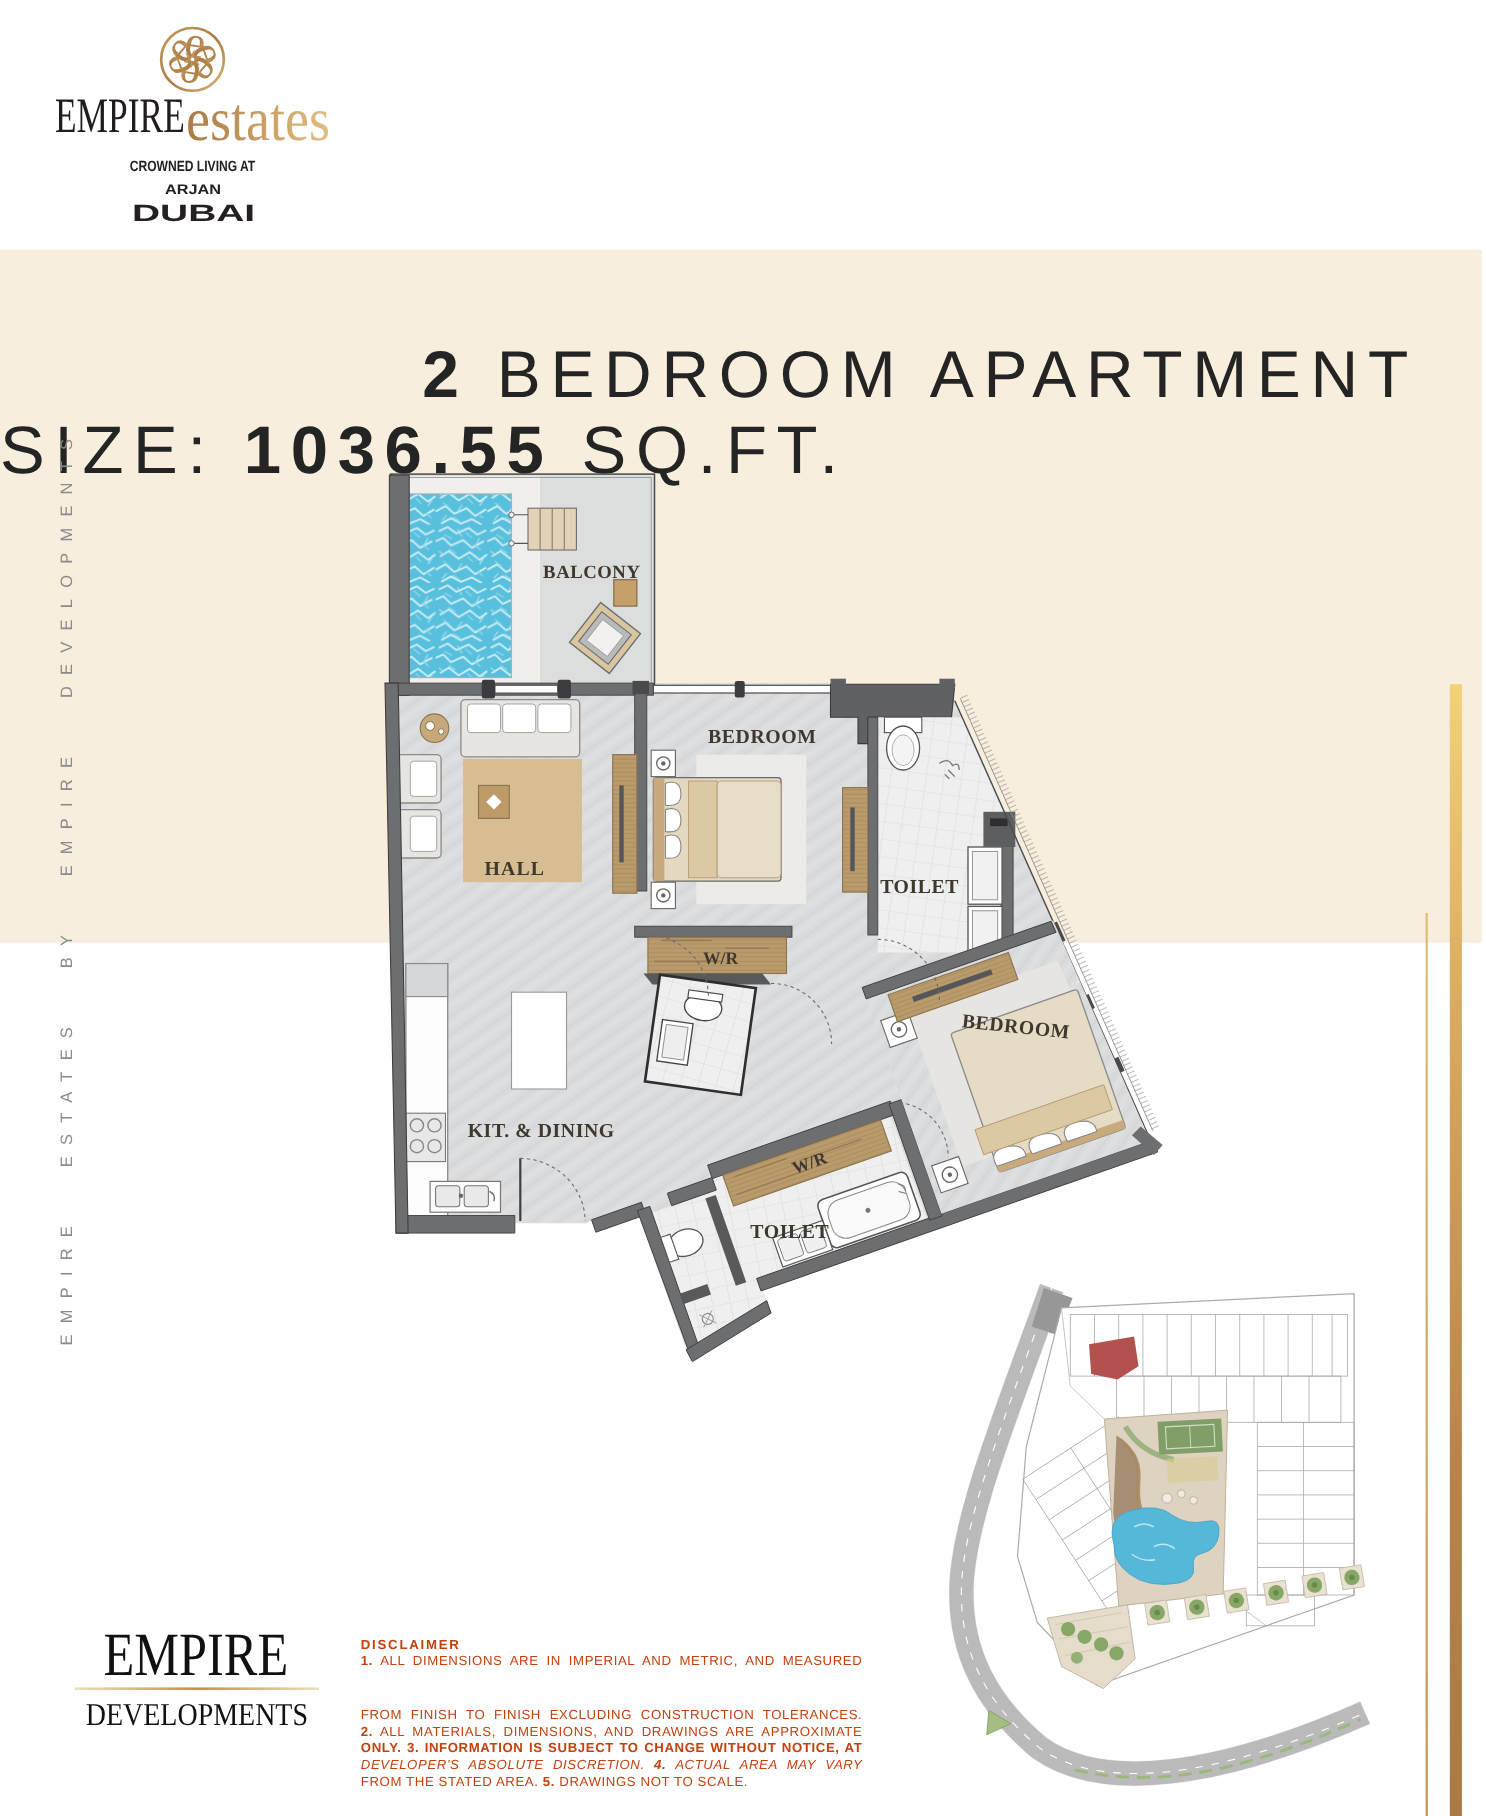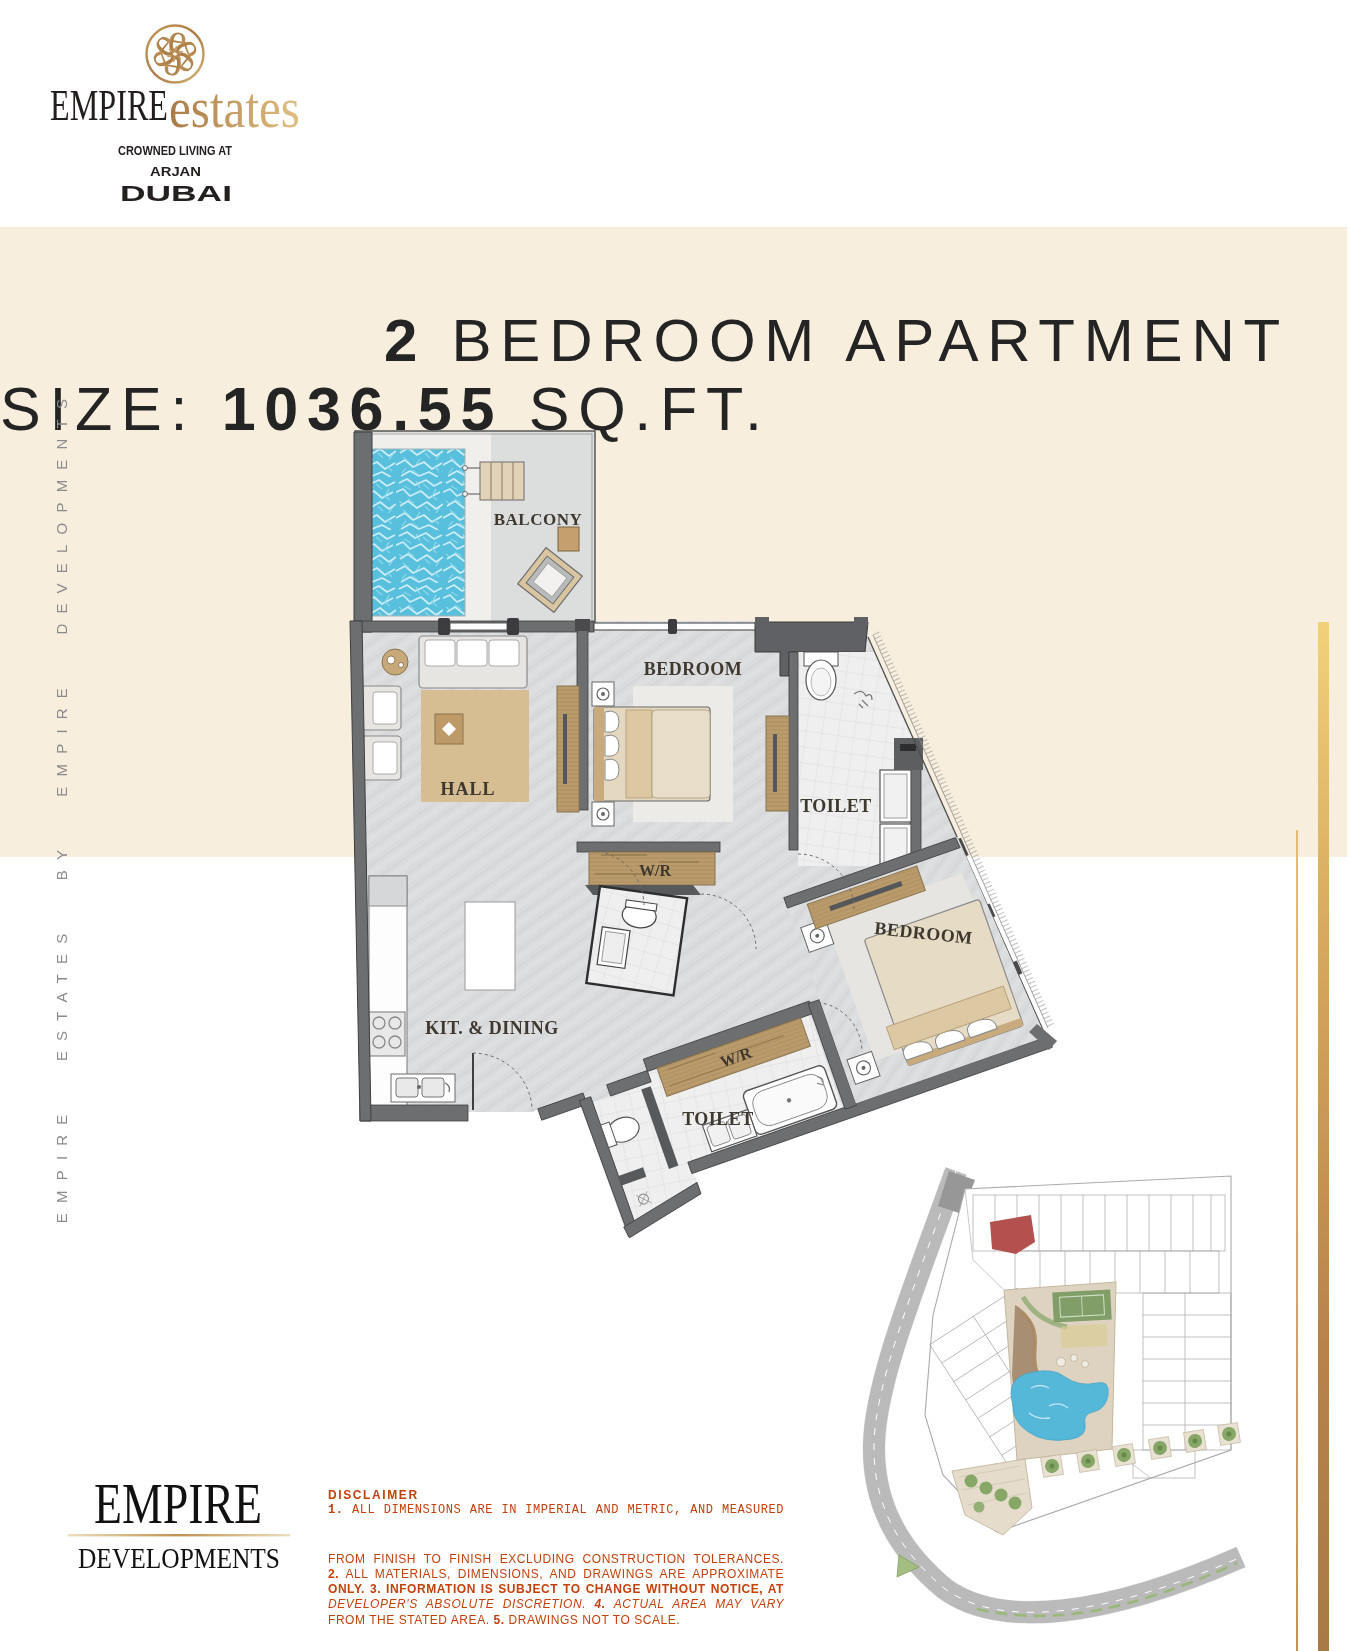--- a/index.html
+++ b/index.html
@@ -459,19 +459,19 @@
     <stop offset="0" stop-color="#ecdfbc"></stop>
       <stop offset="0.5" stop-color="#c09252"></stop>
       <stop offset="1" stop-color="#ecdfbc"></stop>
   </linearGradient>
 
   <text x="38" y="98" font-family="'Liberation Serif',serif" font-size="29" fill="#111111" textLength="202" lengthAdjust="spacingAndGlyphs">DEVELOPMENTS</text>
 </svg>
 
 <div class="abs" style="left:328px;top:1488px;width:456px;font-size:12px;line-height:15.1px;color:#c2410c;letter-spacing:0.55px;">
   <div style="font-weight:bold;letter-spacing:1.6px;">DISCLAIMER</div>
-  <div style="text-align:justify;text-align-last:justify;font-family:Liberation Mono, monospace;"><b>1.</b> ALL DIMENSIONS ARE IN IMPERIAL AND METRIC, AND MEASURED</div>
+  <div style="text-align:justify;text-align-last:justify;"><b>1.</b> ALL DIMENSIONS ARE IN IMPERIAL AND METRIC, AND MEASURED</div>
   <div style="text-align:justify;text-align-last:justify;margin-top:34px;">FROM FINISH TO FINISH EXCLUDING CONSTRUCTION TOLERANCES.</div>
   <div style="text-align:justify;text-align-last:justify;"><b>2.</b> ALL MATERIALS, DIMENSIONS, AND DRAWINGS ARE APPROXIMATE</div>
   <div style="text-align:justify;text-align-last:justify;font-weight:bold;">ONLY. <b>3.</b> INFORMATION IS SUBJECT TO CHANGE WITHOUT NOTICE, AT</div>
   <div style="text-align:justify;text-align-last:justify;font-style:italic;">DEVELOPER'S ABSOLUTE DISCRETION. <b>4.</b> ACTUAL AREA MAY VARY</div>
   <div>FROM THE STATED AREA. <b>5.</b> DRAWINGS NOT TO SCALE.</div>
 </div>
 
 </body></html>

